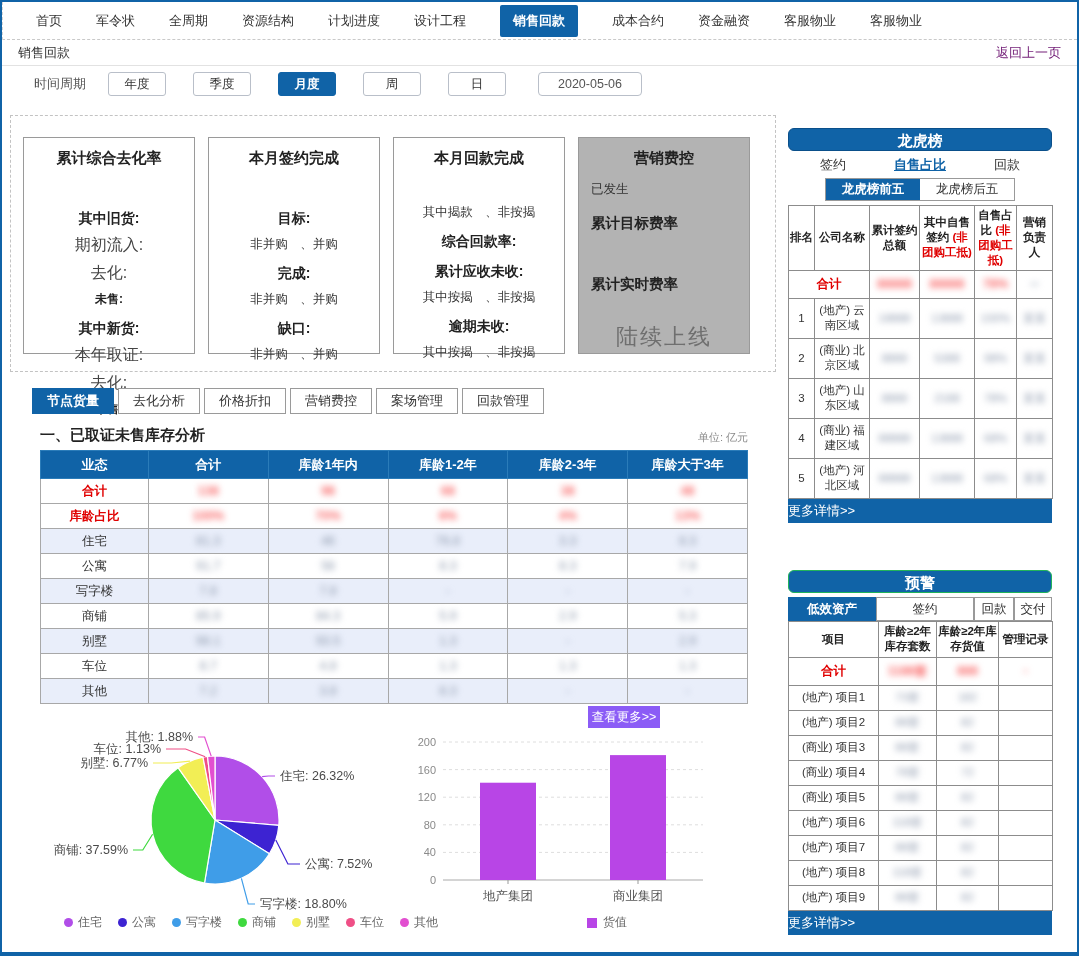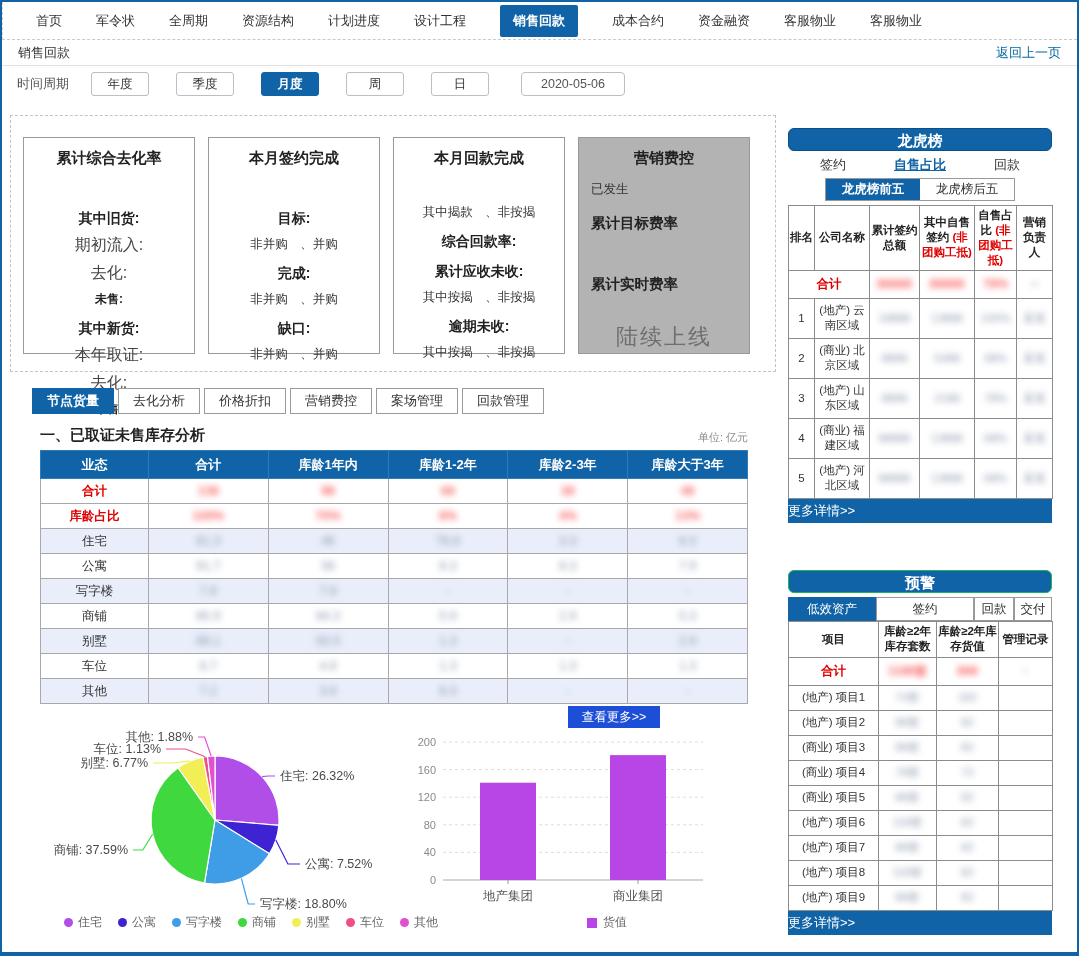--- a/index.html
+++ b/index.html
@@ -9,24 +9,24 @@
 
   
   .topnav { display:flex; align-items:center; gap:34px; height:38px; padding-left:33px;
             border-bottom:1px dashed #c9c9c9; border-left:1px dashed #d5d5d5; }
   .nav-item { font-size:13px; color:#333; cursor:pointer; white-space:nowrap; }
   .nav-item.active { background:#1063a7; color:#fff; padding:7px 13px; border-radius:2px; font-weight:bold; }
 
   
   .crumb { display:flex; justify-content:space-between; align-items:center; height:26px;
            padding:0 16px; font-size:13px; color:#333; border-bottom:1px solid #e2e2e2; }
-  .crumb .back { color:#0369a1; cursor:pointer;margin-left:8px; }
-
-  
-  .period { display:flex; align-items:center; height:36px; padding-left:15px; }
+  .crumb .back { color:#701a75; cursor:pointer;margin-left:8px; }
+
+  
+  .period { display:flex; align-items:center; height:36px; padding-left:32px; }
   .plabel { font-size:13px; color:#555; margin-right:22px; }
   .pbtns { display:flex; gap:27px; }
   .pbtn { width:58px; height:24px; line-height:22px; text-align:center; font-size:12.5px; color:#333;
           border:1px solid #b9bfc9; border-radius:3px; background:#fff; cursor:pointer; }
   .pbtn.active { background:#1063a7; border-color:#1063a7; color:#fff; font-weight:bold; }
   .datebox { width:104px; height:24px; line-height:22px; margin-left:32px; text-align:center;
              border:1px solid #b9bfc9; border-radius:4px; font-size:12.5px; color:#555; cursor:pointer; }
 
   
   .cards { margin:13px 0 0 8px; width:766px; height:257px; border:1px dashed #c3c3c3;
@@ -63,21 +63,21 @@
   .invtable th { background:#1063a7; color:#fff; font-size:13px; font-weight:bold; height:28px;
                  border:1px solid #2b7cb9; }
   .invtable td { border:1px solid #a8a8a8; height:25px; text-align:center; font-size:12.5px; color:#333; }
   .invtable tr.shade td { background:#e9eefa; }
   .invtable tr.total td.lab { color:#e00000; font-weight:bold; }
   .blur { filter:blur(3px); }
   .mask-g { color:#8d99ad; }
   .mask-r { color:#f96a6a; font-weight:bold; }
 
   .btnrow { width:708px; margin-left:38px; display:flex; justify-content:flex-end; padding-right:88px; }
-  .morebtn { width:92px; height:22px; line-height:22px; margin-top:2px; background:#1d4ed8; color:#fff;
+  .morebtn { width:72px; height:22px; line-height:22px; margin-top:2px; background:#8b5cf6; color:#fff;
              font-size:12.5px; text-align:center; cursor:pointer; }
 
   
   .charts { position:relative; width:775px; height:184px; }
   .charts svg { position:absolute; top:0; }
   #pie { left:26px; }
   #bar { left:396px; }
   .legend { display:flex; align-items:center; gap:16px; margin:2px 0 0 62px; width:713px; font-size:12px; color:#666; }
   .lg-item { display:flex; align-items:center; gap:5px; }
   .lg-dot { width:9px; height:9px; border-radius:50%; display:inline-block; }
@@ -103,21 +103,21 @@
   .red-inline { color:#e00000; }
   tr.tot td { color:#e00000; font-weight:bold; height:28px; font-size:12.5px; }
   .ltable td.comp { font-size:11.5px; }
   .pfoot { height:24px; line-height:24px; background:#1063a7; color:#fff; text-align:left;
            padding-right:8px; font-size:13px; }
   .pfoot span { cursor:pointer; }
   .panel.warn { margin-top:47px; }
   .wtabs { display:flex; height:24px; margin-top:4px; }
   .wtab { height:24px; line-height:22px; text-align:center; font-size:12.5px; color:#333;
           border:1px solid #999; background:#fff; cursor:pointer; }
-  .wtab.active { background:#1063a7; border-color:#1063a7; color:#fff; font-weight:normal; }
+  .wtab.active { background:#1063a7; border-color:#1063a7; color:#fff; font-weight:bold; }
   .wtab:nth-child(1){ width:88px; } .wtab:nth-child(2){ width:98px; }
   .wtab:nth-child(3){ width:40px; } .wtab:nth-child(4){ width:38px; }
   .wtable td { height:25px; }
 </style>
 </head>
 <body>
 
 <div class="page">
 
   <div class="topnav">

